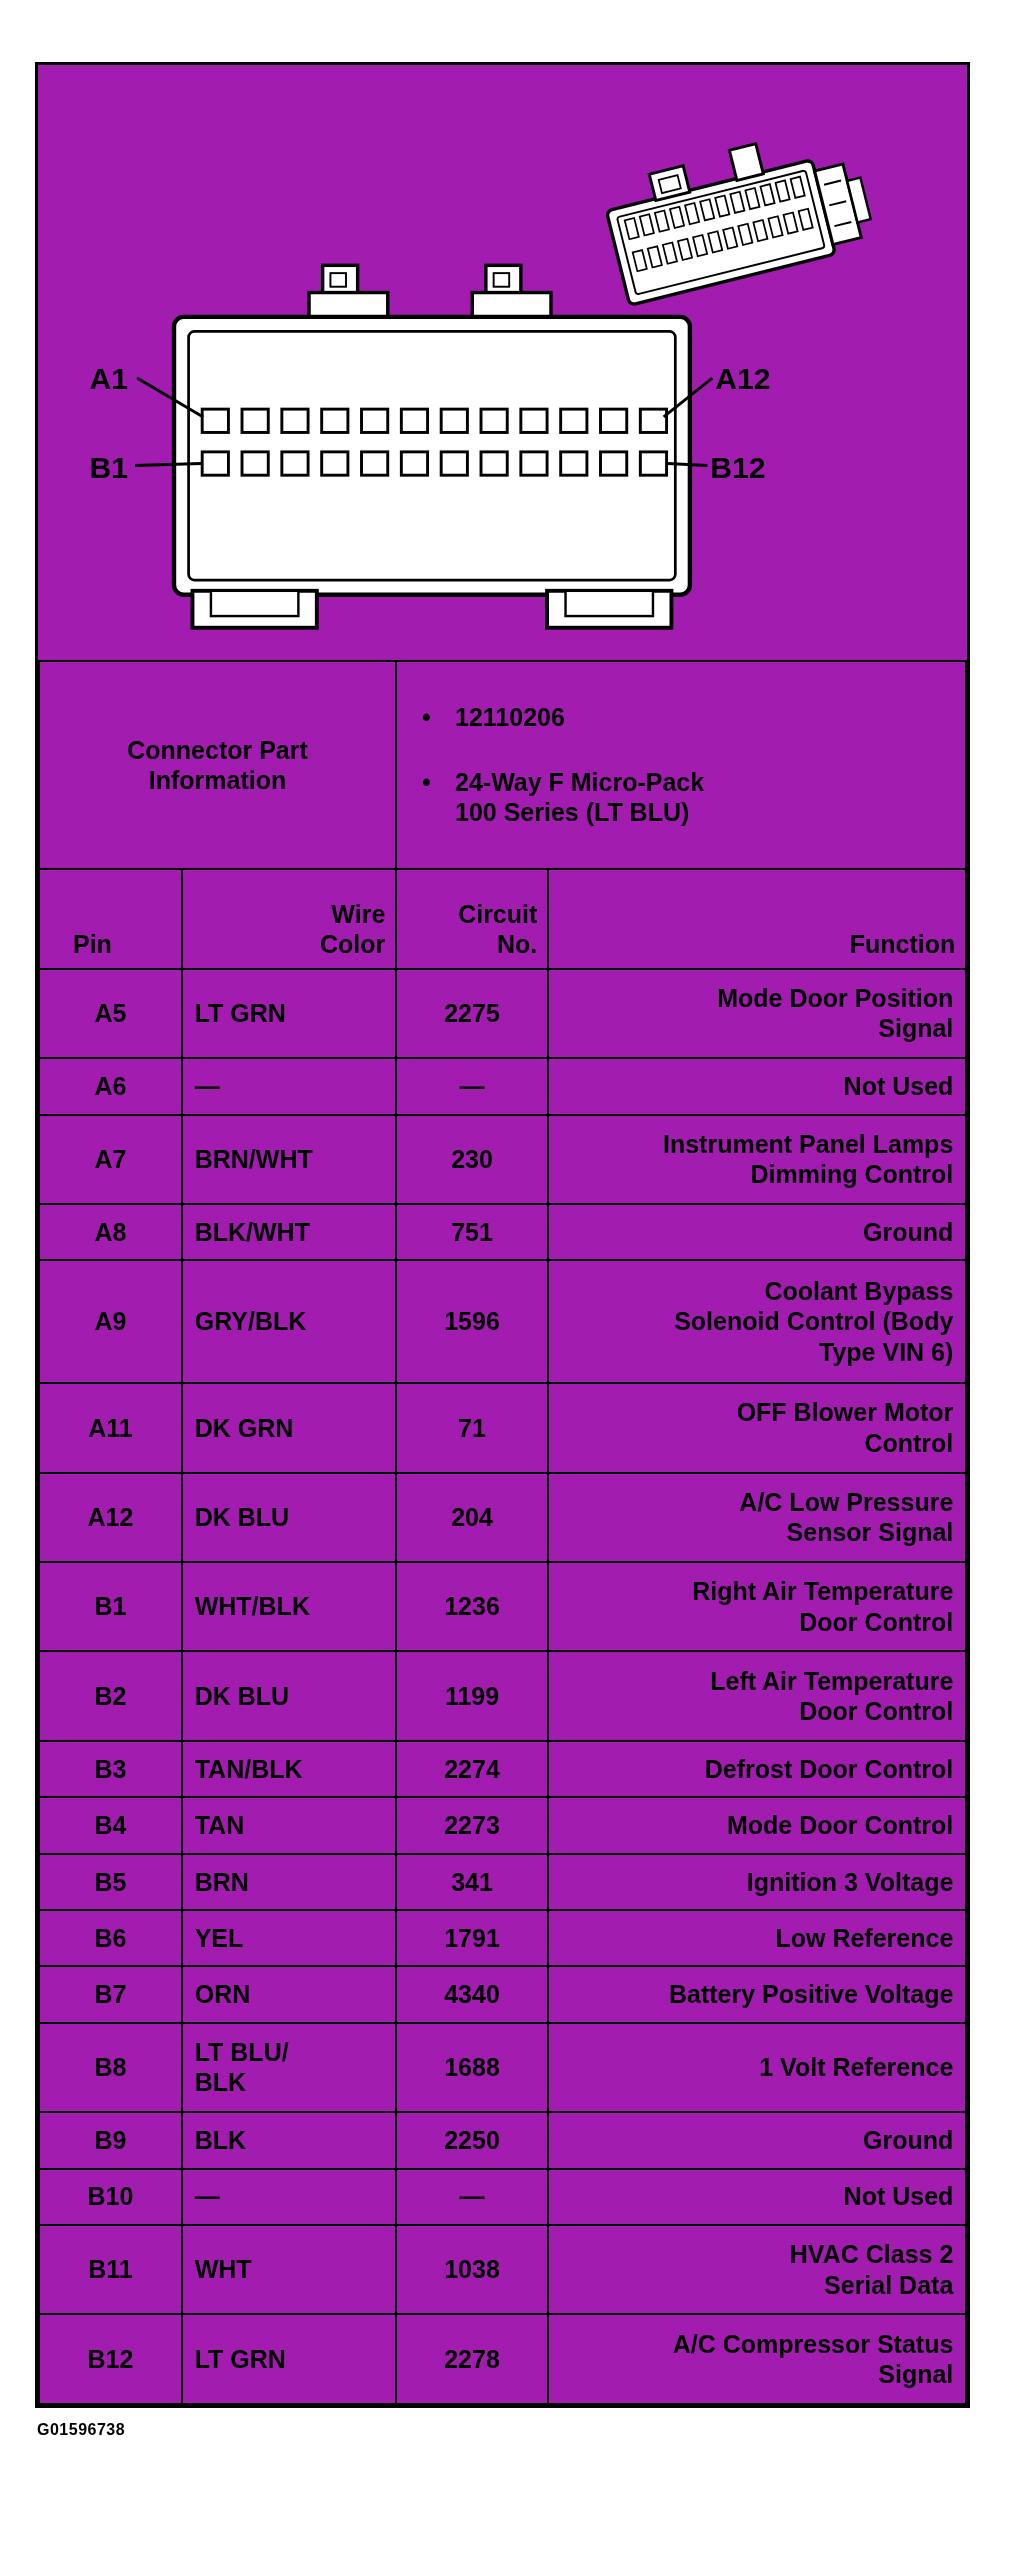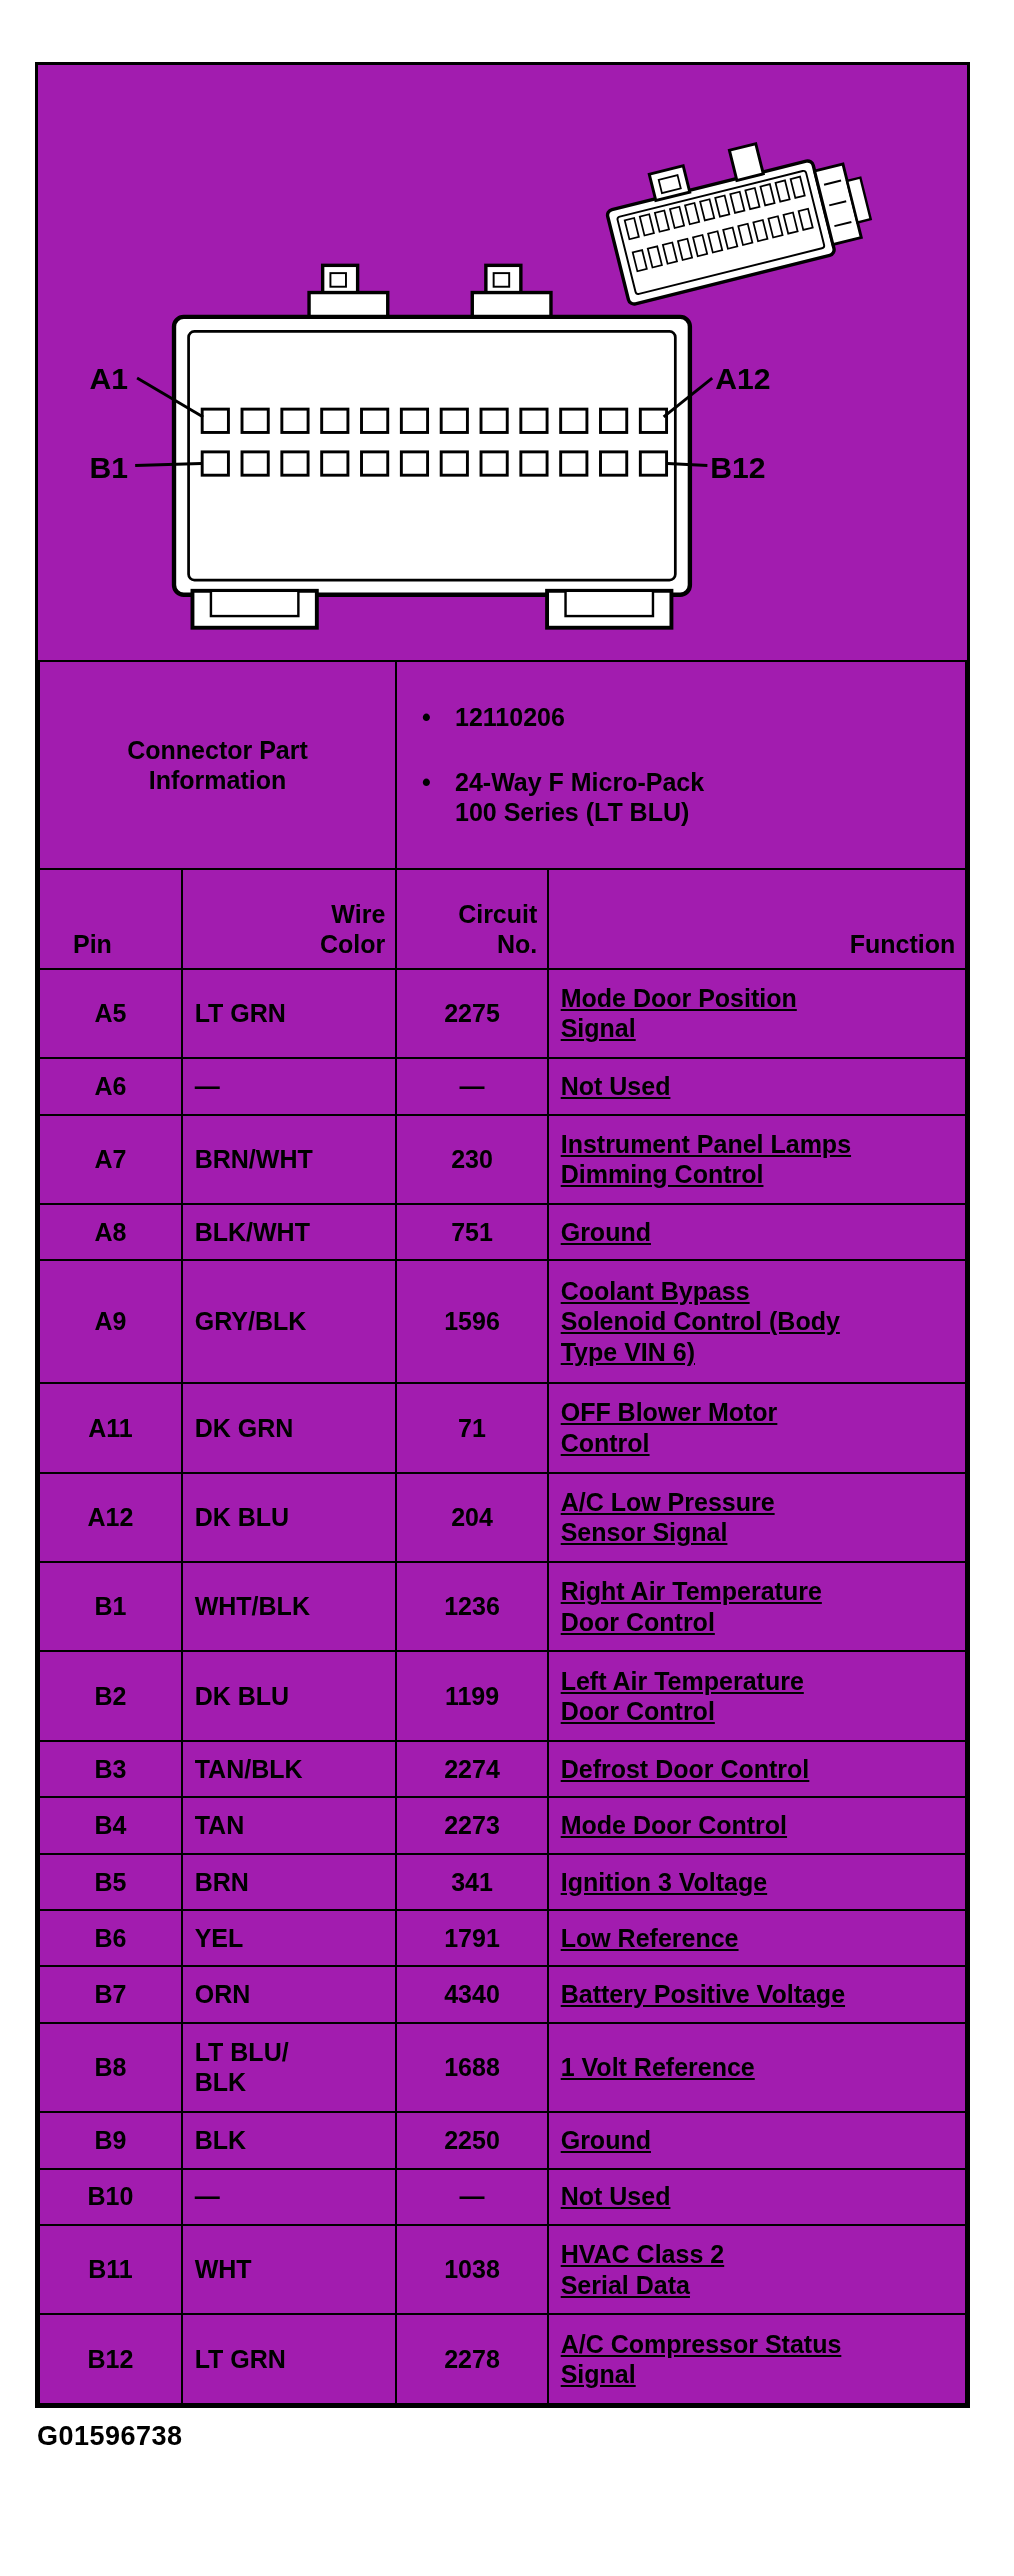--- a/index.html
+++ b/index.html
@@ -29,23 +29,23 @@
   .cell-partlabel{text-align:center;}
   .cell-partlist{text-align:left;padding-left:25px;}
   .bullet{display:flex;align-items:flex-start;margin:1.9px 0;}
   .bullet .b{width:33px;flex:none;font-size:25px;}
   .row-head th{vertical-align:bottom;padding-bottom:7.8px;height:82px;}
   .h-pin{text-align:left;padding-left:33px;margin-top:48px;}
   .h-color,.h-circuit,.h-func{text-align:right;}
   .c-pin{text-align:center;}
   .c-color{margin-left:28px;}
   .c-circuit{text-align:center;}
-  .c-func{text-align:left;text-decoration:underline;}
+  .c-func{text-align:right;}
   .figcode{
-    position:absolute;left:37px;top:2421px;font-size:27px;font-weight:bold;
+    position:absolute;left:37px;top:2421px;font-size:16px;font-weight:bold;
     letter-spacing:0.5px;
   }
 </style>
 </head>
 <body>
 
 <div class="frame">
 
   <div class="illus">
     <svg viewBox="0 0 948 612" width="921" height="595">

